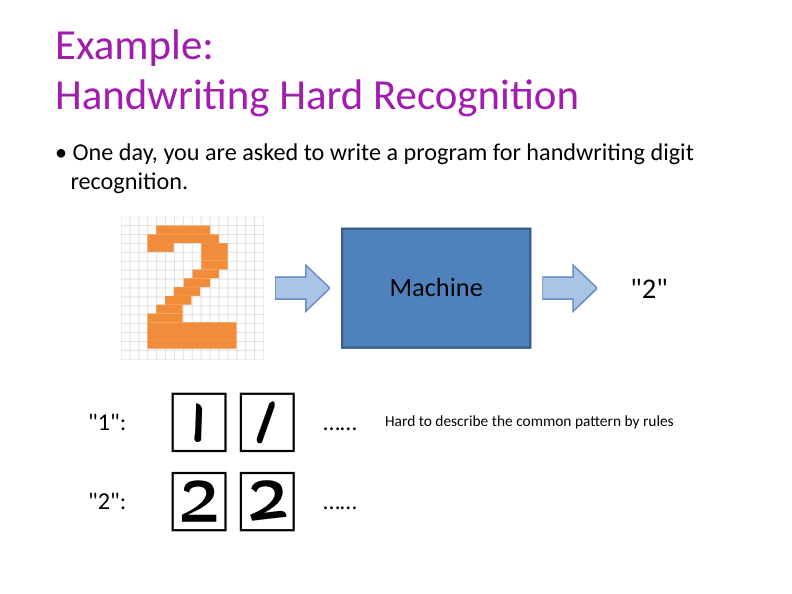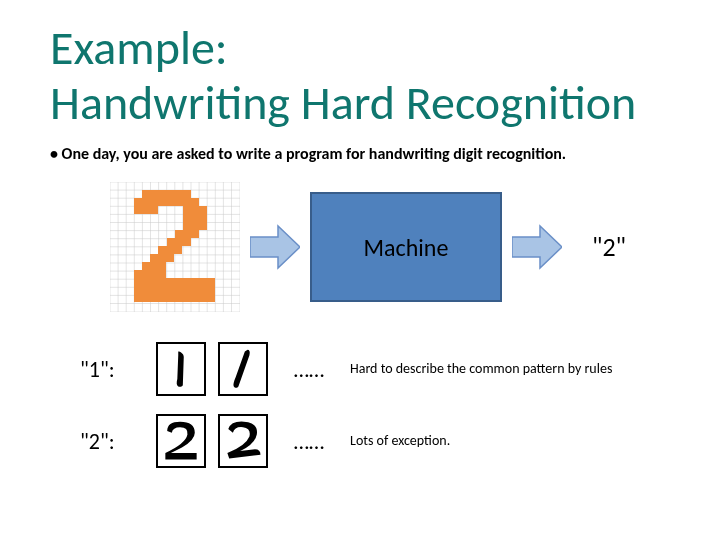--- a/index.html
+++ b/index.html
@@ -6,33 +6,32 @@
   body {
     width: 720px;
     height: 540px;
     background: #ffffff;
     font-family: Calibri, "Segoe UI", Arial, sans-serif;
     color: #000;
     padding: 20px 50px 30px 50px;
     position: relative;
   }
   .title {
-    font-size: 48px;
+    font-size: 39px;
     font-weight: 400;
     line-height: 1.15;
     margin-bottom: 14px;
-    color: #0f766e;
+    color: #a21caf;
   }
   .bullet {
-    font-size: 16px;
+    font-size: 22px;
     line-height: 1.25;
     margin-bottom: 18px;
     padding-left: 14px;
     text-indent: -14px;
-    font-weight: bold;
   }
   .bullet::before {
     content: "• ";
   }
   .diagram-row {
     display: flex;
     align-items: center;
     gap: 10px;
     margin-left: 60px;
     margin-bottom: 30px;
@@ -43,21 +42,21 @@
     position: relative;
   }
   .grid-digit svg { width: 100%; height: 100%; display: block; }
   .arrow {
     width: 50px;
     height: 46px;
     position: relative;
   }
   .arrow svg { width: 100%; height: 100%; display: block; }
   .machine-box {
-    width: 192px;
+    width: 173px;
     height: 110px;
     background: #4f81bd;
     border: 2px solid #385d8a;
     display: flex;
     align-items: center;
     justify-content: center;
     font-size: 24px;
     color: #000;
   }
   .output {
@@ -216,14 +215,13 @@
         <path d="M 10 16 Q 10 6 24 6 Q 40 6 40 18 Q 40 26 26 34 L 14 40 L 42 40 L 42 47 L 8 47 L 8 40 Q 30 30 32 20 Q 33 12 24 12 Q 16 12 15 18 Z" fill="#000"></path>
       </svg>
     </div>
     <div class="ex-box">
       <svg viewBox="0 0 50 54">
         <path d="M 9 14 Q 12 5 26 6 Q 42 7 40 20 Q 38 30 22 38 L 38 36 Q 44 36 44 42 L 10 46 L 8 40 Q 28 32 32 22 Q 34 13 25 12 Q 16 11 14 18 Z" fill="#000"></path>
       </svg>
     </div>
   </div>
   <div class="ex-dots">……</div>
-  <div class="ex-note">Lots of exception.</div>
 </div>
 
 </body></html>

